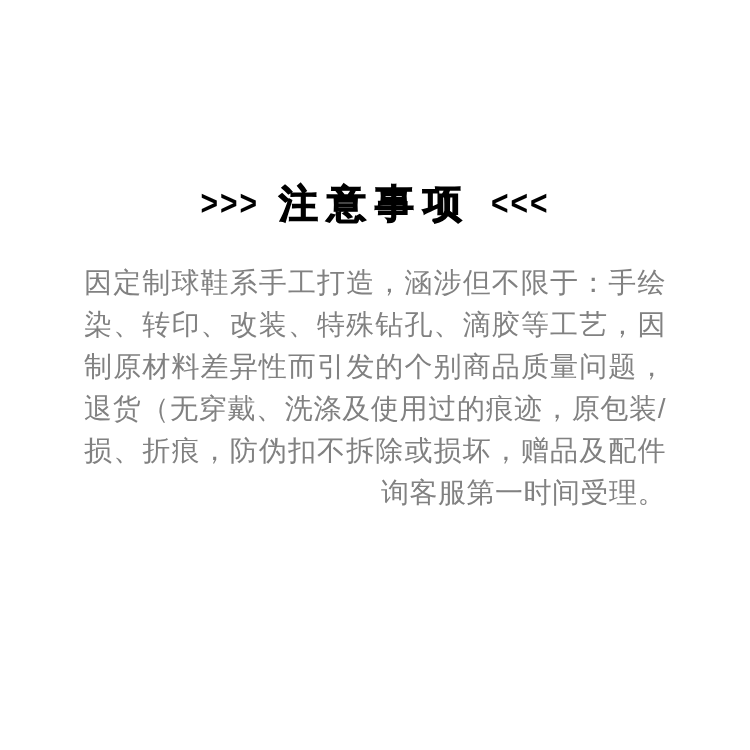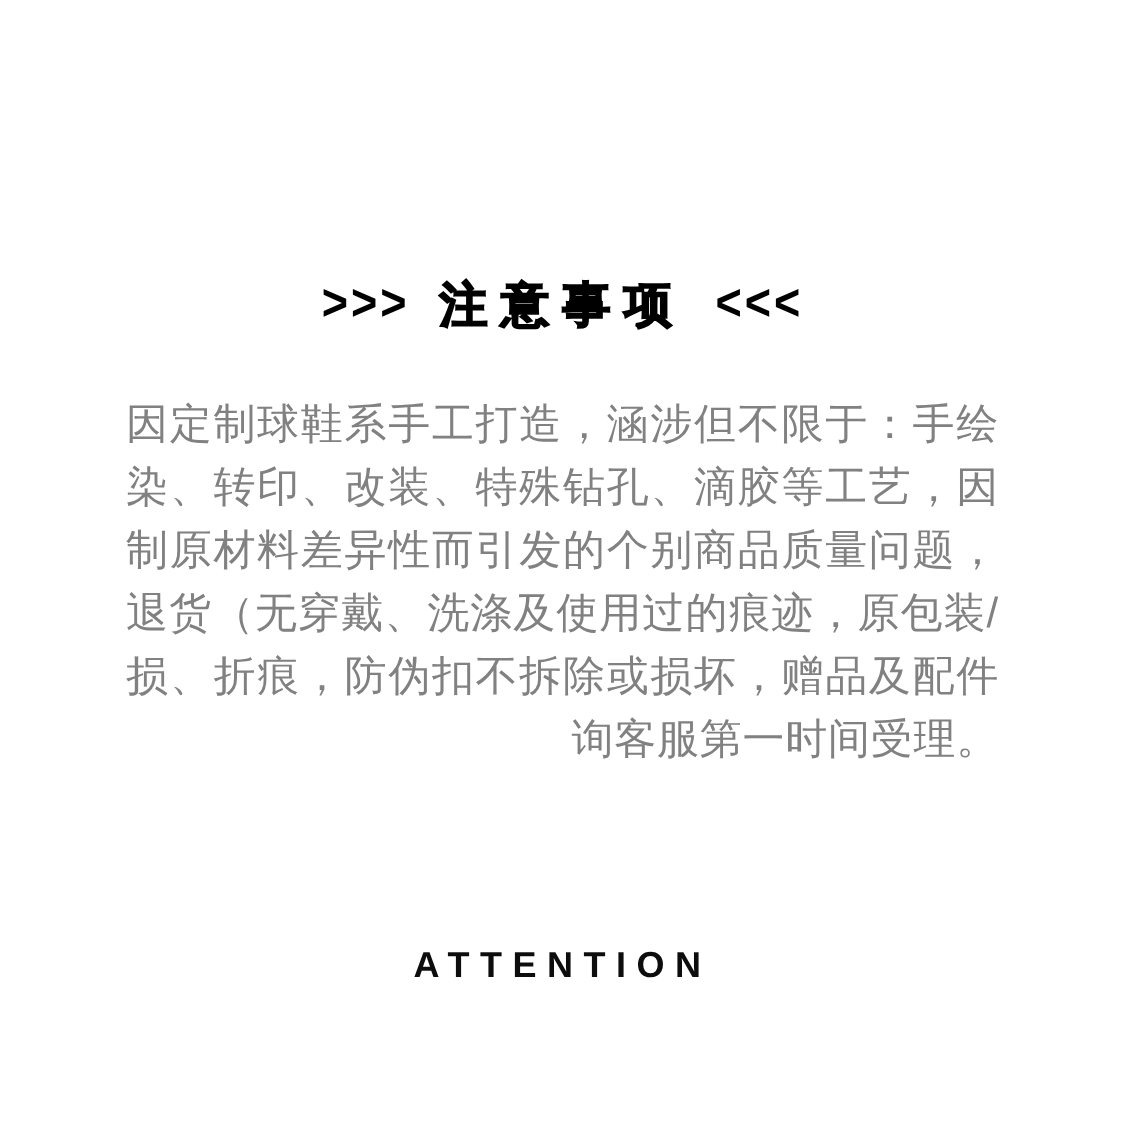--- a/index.html
+++ b/index.html
@@ -29,21 +29,21 @@
   }
   .arrows {
     font-size: 30px;
     font-weight: 900;
     letter-spacing: 2px;
     line-height: 1;
     transform: scaleY(1.15);
     white-space: nowrap;
   }
   .title-text {
-    font-size: 32px;
+    font-size: 39px;
     font-weight: 900;
     letter-spacing: 9px;
     line-height: 1;
     white-space: nowrap;
     -webkit-text-stroke: 1.2px #000000;
   }
   .notice-body {
     position: absolute;
     top: 262px;
     left: 84px;
@@ -91,15 +91,14 @@
 
   <div class="notice-body">
     <div class="notice-line jline">因定制球鞋系手工打造，涵涉但不限于：手绘喷绘、浸</div>
     <div class="notice-line jline">染、转印、改装、特殊钻孔、滴胶等工艺，因工艺及定</div>
     <div class="notice-line jline">制原材料差异性而引发的个别商品质量问题，支持买家</div>
     <div class="notice-line jline">退货（无穿戴、洗涤及使用过的痕迹，原包装/鞋盒无破</div>
     <div class="notice-line jline">损、折痕，防伪扣不拆除或损坏，赠品及配件齐全），</div>
     <div class="notice-line">询客服第一时间受理。</div>
   </div>
 
-  <div class="footer-label">ATTENTION</div>
 
 </div>
 
 </body></html>

